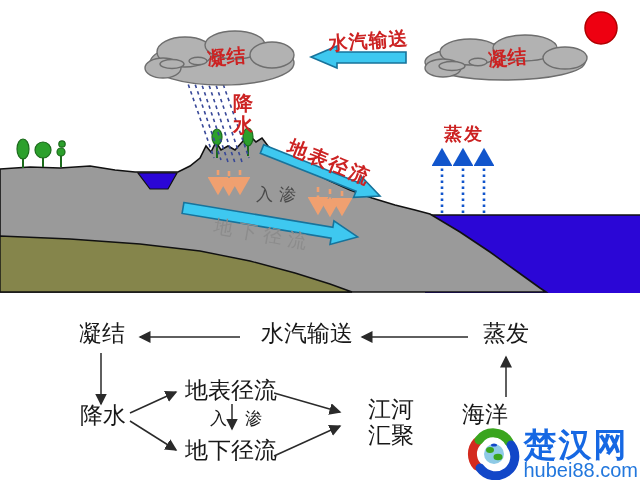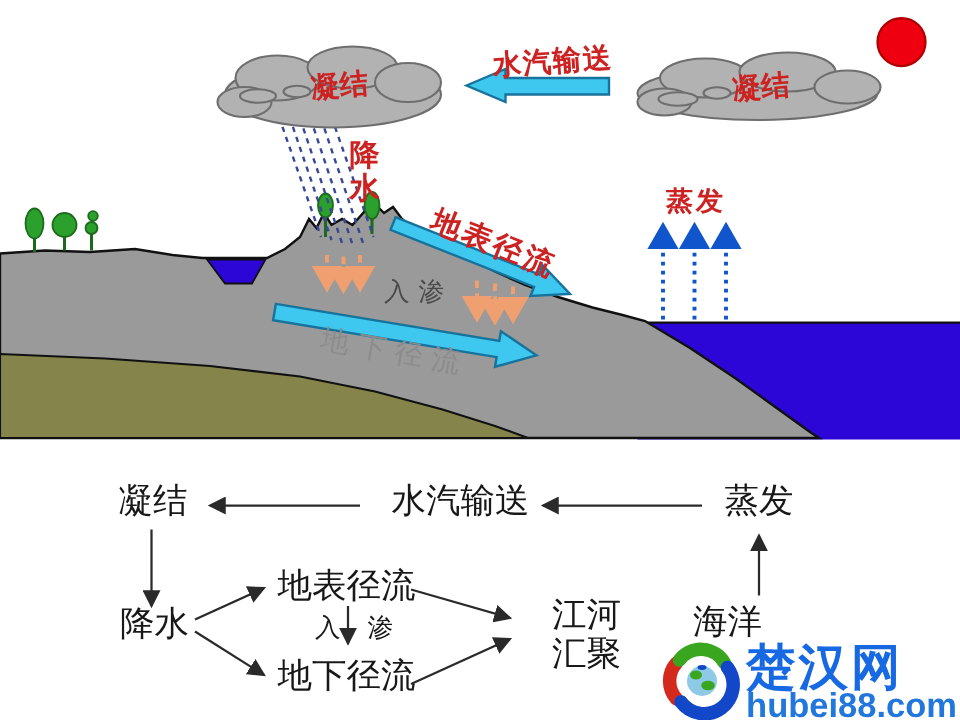--- a/index.html
+++ b/index.html
@@ -21,21 +21,21 @@
   #logo{
     position:absolute;right:2px;bottom:0px;display:flex;align-items:flex-end;
   }
   #logo-text{display:flex;flex-direction:column;align-items:flex-start;margin-left:2px;}
   .logo-brand{
     font-size:33px;font-weight:bold;color:#1668e3;line-height:30px;
     font-family:"Liberation Sans","DejaVu Sans",sans-serif;letter-spacing:2px;
     text-shadow:1px 1px 0 #fff,-1px -1px 0 #fff,1px -1px 0 #fff,-1px 1px 0 #fff;
   }
   .logo-domain{
-    font-size:23px;font-weight:bold;color:#2277dd;line-height:20px;
+    font-size:20px;font-weight:normal;color:#2277dd;line-height:20px;
     font-family:"Liberation Sans","DejaVu Sans",sans-serif;
     text-shadow:1px 1px 0 #fff;
   }
   text.red-label{fill:#cc2222;font-weight:bold;font-family:"Liberation Serif","DejaVu Serif",serif;}
   text.gray-label{font-family:"Liberation Serif","DejaVu Serif",serif;}
 </style>
 </head>
 <body>
 
 <div id="stage">

